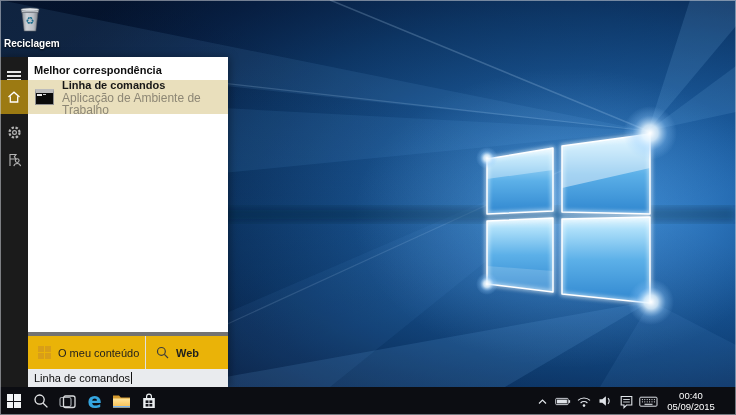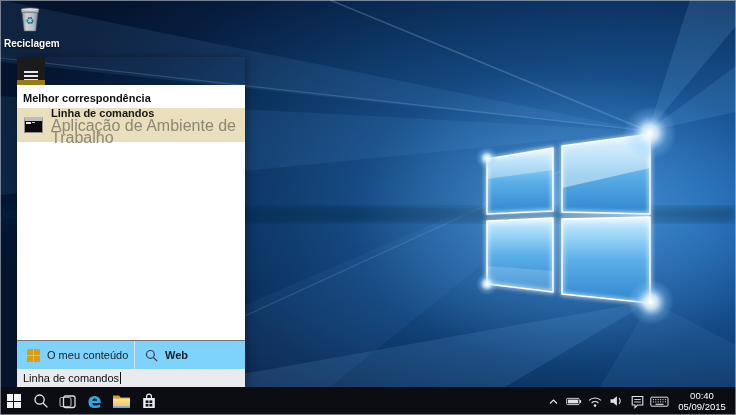--- a/index.html
+++ b/index.html
@@ -10,64 +10,64 @@
             box-shadow: inset 0 0 0 1px rgba(205,210,216,.55); pointer-events:none; }
 
   
   .wallpaper { position:absolute; left:0; top:0; width:736px; height:387px; }
 
   
   .recycle { position:absolute; left:4px; top:5px; width:52px; text-align:center; z-index:10; }
   .recycle .label { font-size:10px; color:#fff; text-shadow:0 1px 2px rgba(0,0,0,.9); margin-top:1px;font-weight:bold; }
 
   
-  .panel { position:absolute; left:17px; top:57px; width:228px; height:330px; z-index:40;
-           display:flex; box-shadow:2px 0 8px rgba(0,0,0,.35);flex-direction:column; }
+  .panel { position:absolute; left:0; top:57px; width:228px; height:330px; z-index:40;
+           display:flex; box-shadow:2px 0 8px rgba(0,0,0,.35); }
   .sidebar { position:relative; width:28px; background:#1b1b1b; flex:0 0 28px; }
   .side-btn { position:absolute; left:0; width:28px; display:flex; align-items:center; justify-content:center; }
   .menu-btn { top:8px; height:22px; }
   .home-btn { top:23px; height:34px; background:#9c7a12; }
   .gear-btn { top:62px; height:26px; }
   .feedback-btn { top:90px; height:26px; }
   .hamburger { width:14px; }
   .hamburger div { height:2px; background:#e8e8e8; margin:2px 0; }
 
   .panel-main { position:relative; flex:1; background:#fff; }
   .panel-header { position:absolute; top:7px; left:6px; font-size:11px; font-weight:bold; color:#0f0f0f; }
   .result-row { position:absolute; top:23px; left:0; right:0; height:34px; background:#e9dfbc;
                 display:flex; align-items:center; padding-left:7px; cursor:default; }
   .cmd-icon { position:relative; width:19px; height:16px; background:#0a0a0a;
               border:1px solid #8f8f8f; border-top:4px solid #bcbcbc; margin-right:8px; flex:0 0 19px; }
   .cmd-icon::before { content:''; position:absolute; top:1px; left:1px; width:5px; height:2px; background:#e8e8e8; }
   .cmd-icon::after  { content:''; position:absolute; top:1px; left:7px; width:3px; height:1px; background:#cfcfcf; }
   .result-title { font-size:11px; font-weight:bold; color:#171717; line-height:13px; }
-  .result-sub { font-size:16px; color:#8d8775; line-height:12px; }
-
-  .panel-footer { position:absolute; left:0; right:0; bottom:18px; height:29px;
-                  border-top:1px solid #737373; display:flex; background:#7dd3fc; }
+  .result-sub { font-size:12px; color:#8d8775; line-height:12px; }
+
+  .panel-footer { position:absolute; left:0; right:0; bottom:18px; height:37px;
+                  border-top:4px solid #737373; display:flex; background:#eab308; }
   .filter-btn { display:flex; align-items:center; gap:7px; padding-left:10px; font-size:11px;
                 color:#1e1e1e; cursor:default; }
   .filter-btn.mystuff { flex:0 0 118px; border-right:1px solid #e0e0e0; }
   .filter-btn.web { flex:1;font-weight:bold; }
   .winflag { display:grid; grid-template-columns:6px 6px; grid-template-rows:6px 6px; gap:1px; }
   .winflag i { background:#d89e18; }
   .input-row { position:absolute; left:0; right:0; bottom:0; height:18px; background:#e9ebee;
                display:flex; align-items:center; padding-left:6px; font-size:11px; color:#0d0d0d; }
   .caret { display:inline-block; width:1px; height:12px; background:#111; margin-left:1px; }
 
   
   .taskbar { position:absolute; left:0; right:0; bottom:0; height:28px; background:#0c0d12;
              display:flex; align-items:center; z-index:50; }
   .tb-left { display:flex; align-items:center; height:28px; }
   .tb-btn { width:27px; height:28px; display:flex; align-items:center; justify-content:center; cursor:default; }
   .startflag { display:grid; grid-template-columns:6.5px 6.5px; grid-template-rows:6.5px 6.5px; gap:1px; }
   .startflag i { background:#f2f4f6; }
   .edge-e { font-size:21px; font-weight:bold; color:#35a6e0; line-height:20px; font-family:"DejaVu Sans", sans-serif; }
   .tb-spacer { flex:1; }
-  .tray { display:flex; align-items:center; gap:5px; padding-right:6px; }
+  .tray { display:flex; align-items:center; gap:5px; padding-right:17px; }
   .tray-icon { display:flex; align-items:center; justify-content:center; width:16px; height:28px; cursor:default; }
   .clock { width:56px; text-align:center; color:#fff; font-size:9.5px; line-height:11px; cursor:default; }
 </style>
 </head>
 <body>
 
 <div class="screen">
 
   <svg class="wallpaper" viewBox="0 0 736 387" preserveAspectRatio="none">
     <defs>

